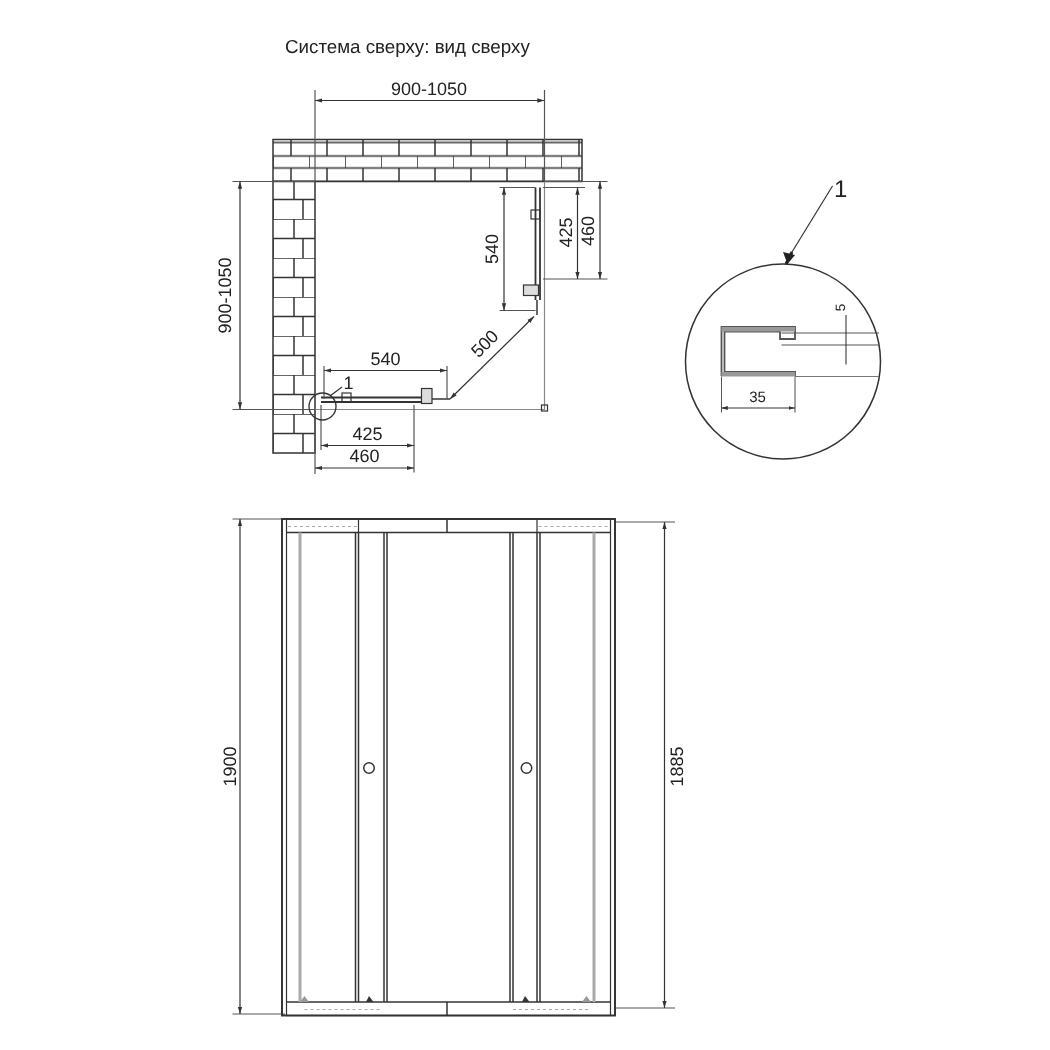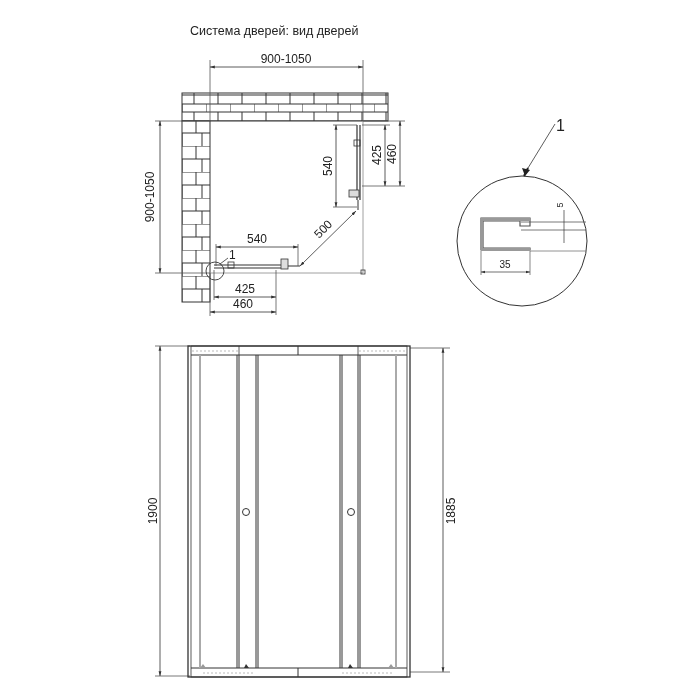--- a/index.html
+++ b/index.html
@@ -7,21 +7,21 @@
   #drawing { position: absolute; left: 0; top: 0; width: 700px; height: 700px; }
   .title { position: absolute; left: 190px; top: 24px; font-size: 12.5px; color: #222; font-family: "Liberation Sans", sans-serif; }
   svg text { font-family: "Liberation Sans", sans-serif; fill: #222; }
   .dim { font-size: 12px; }
   .dim-sm { font-size: 9px; }
   .callout { font-size: 16px; }
 </style>
 </head>
 <body>
 
-<div class="title">Система дверей: вид дверей</div>
+<div class="title">Система сверху: вид сверху</div>
 
 <svg id="drawing" viewBox="0 0 700 700" xmlns="http://www.w3.org/2000/svg">
   <defs>
     <marker id="arr" viewBox="0 0 10 10" refX="10" refY="5" markerWidth="6" markerHeight="6" orient="auto-start-reverse">
       <path d="M0,2 L10,5 L0,8 z" fill="#333"></path>
     </marker>
     <pattern id="bricksH" x="182" y="95" width="24" height="26" patternUnits="userSpaceOnUse">
       <rect x="0" y="0" width="24" height="26" fill="#fff"></rect>
       <path d="M0,0 H24 M0,9 H24 M0,17 H24 M0,26 H24 M12,0 V9 M0,9 V17 M12,17 V26" stroke="#333" stroke-width="1" fill="none"></path>
     </pattern>

